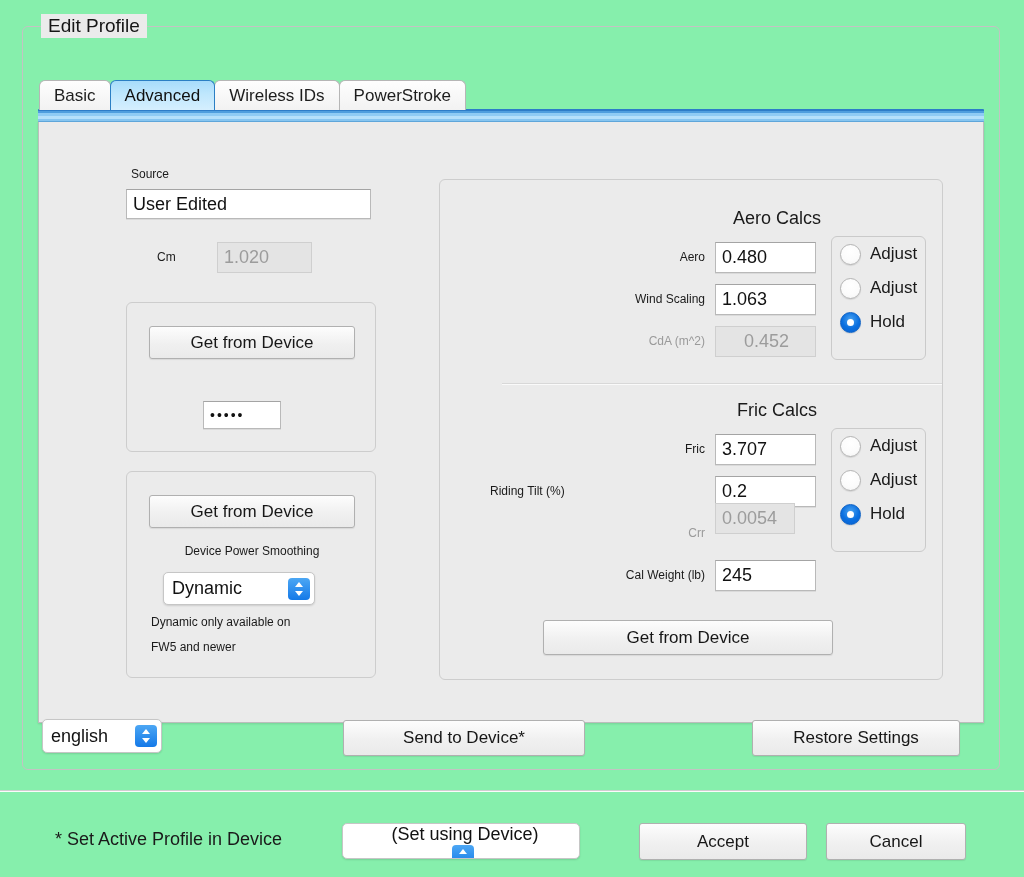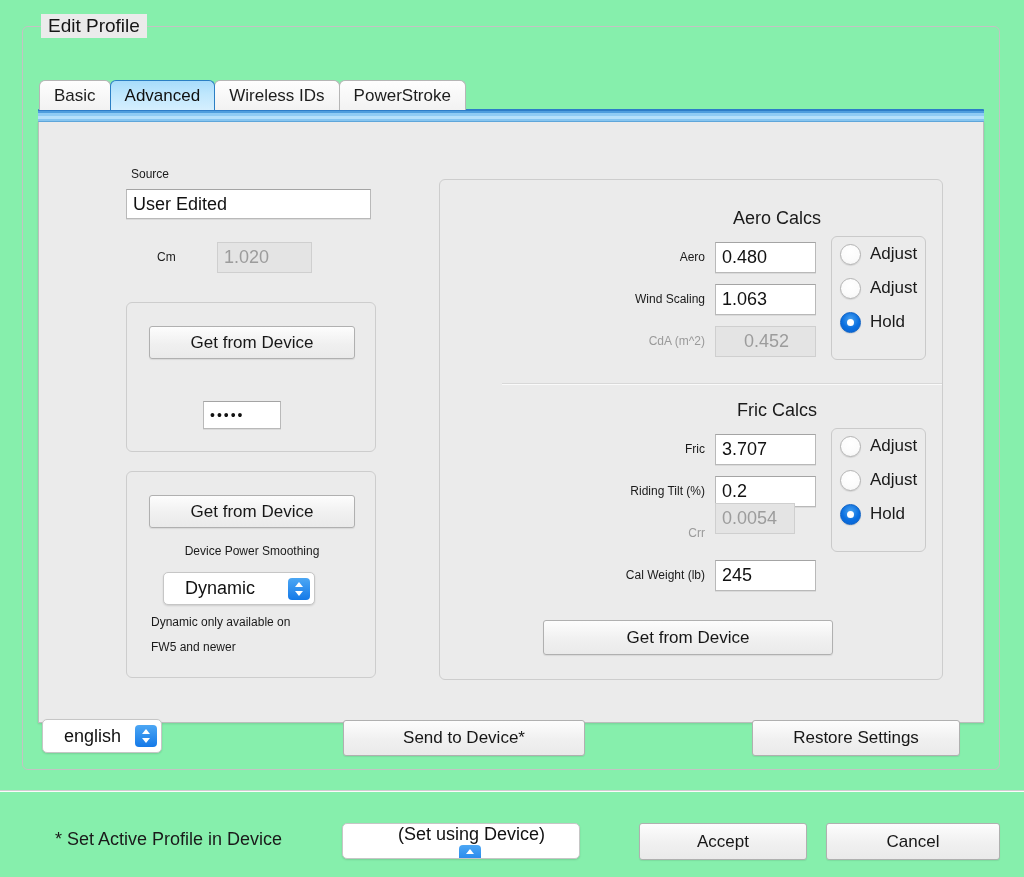--- a/index.html
+++ b/index.html
@@ -216,21 +216,21 @@
   
   .popup {
     box-sizing: border-box;
     background: #ffffff;
     border: 1px solid #c6c6c6;
     border-radius: 5px;
     display: flex;
     align-items: center;
     box-shadow: 0 1px 2px rgba(0,0,0,0.13);
     position: relative;
-    padding-left: 21px;
+    padding-left: 8px;
     white-space: nowrap;
     overflow: hidden;
   }
   .popup .ptext {
     font-size: 18px;
     color: #111111;
     flex: 1 1 auto;
   }
   .popup .arrows {
     width: 22px;
@@ -357,21 +357,21 @@
           </div>
         </div>
 
         <div class="hsep" style="left:62px;top:203px;width:440px;"></div>
 
         <div class="lbl" style="position:absolute;left:297px;top:220px;font-size:18px;">Fric Calcs</div>
 
         <div class="lbl" style="position:absolute;left:80px;top:262px;width:185px;text-align:right;">Fric</div>
         <div class="field" style="position:absolute;left:275px;top:254px;width:101px;height:31px;">3.707</div>
 
-        <div class="lbl" style="position:absolute;left:50px;top:304px;width:215px;text-align:right;">Riding Tilt (%)</div>
+        <div class="lbl" style="position:absolute;left:50px;top:304px;width:215px;">Riding Tilt (%)</div>
         <div class="field" style="position:absolute;left:275px;top:296px;width:101px;height:31px;">0.2</div>
 
         <div class="lbl dim" style="position:absolute;left:80px;top:346px;width:185px;text-align:right;">Crr</div>
         <div class="field disabled" style="position:absolute;left:275px;top:323px;width:80px;height:31px;">0.0054</div>
 
         <div class="lbl" style="position:absolute;left:50px;top:388px;width:215px;text-align:right;">Cal Weight (lb)</div>
         <div class="field" style="position:absolute;left:275px;top:380px;width:101px;height:31px;">245</div>
 
         <div class="radiogroup" style="left:391px;top:248px;width:95px;height:124px;">
           <div class="radio-row">
@@ -406,15 +406,15 @@
 
   <div class="lbl" style="position:absolute;left:55px;top:829px;font-size:18px;">* Set Active Profile in Device</div>
 
   <div class="popup" style="position:absolute;left:342px;top:823px;width:238px;height:36px;flex-direction:column;">
     <span class="ptext">(Set using Device)</span>
     <span class="arrows"></span>
   </div>
 
   <div class="btn" style="position:absolute;left:639px;top:823px;width:168px;height:37px;">Accept</div>
 
-  <div class="btn" style="position:absolute;left:826px;top:823px;width:174px;height:37px;">Cancel</div>
+  <div class="btn" style="position:absolute;left:826px;top:823px;width:140px;height:37px;">Cancel</div>
 
 </div>
 
 </body></html>

